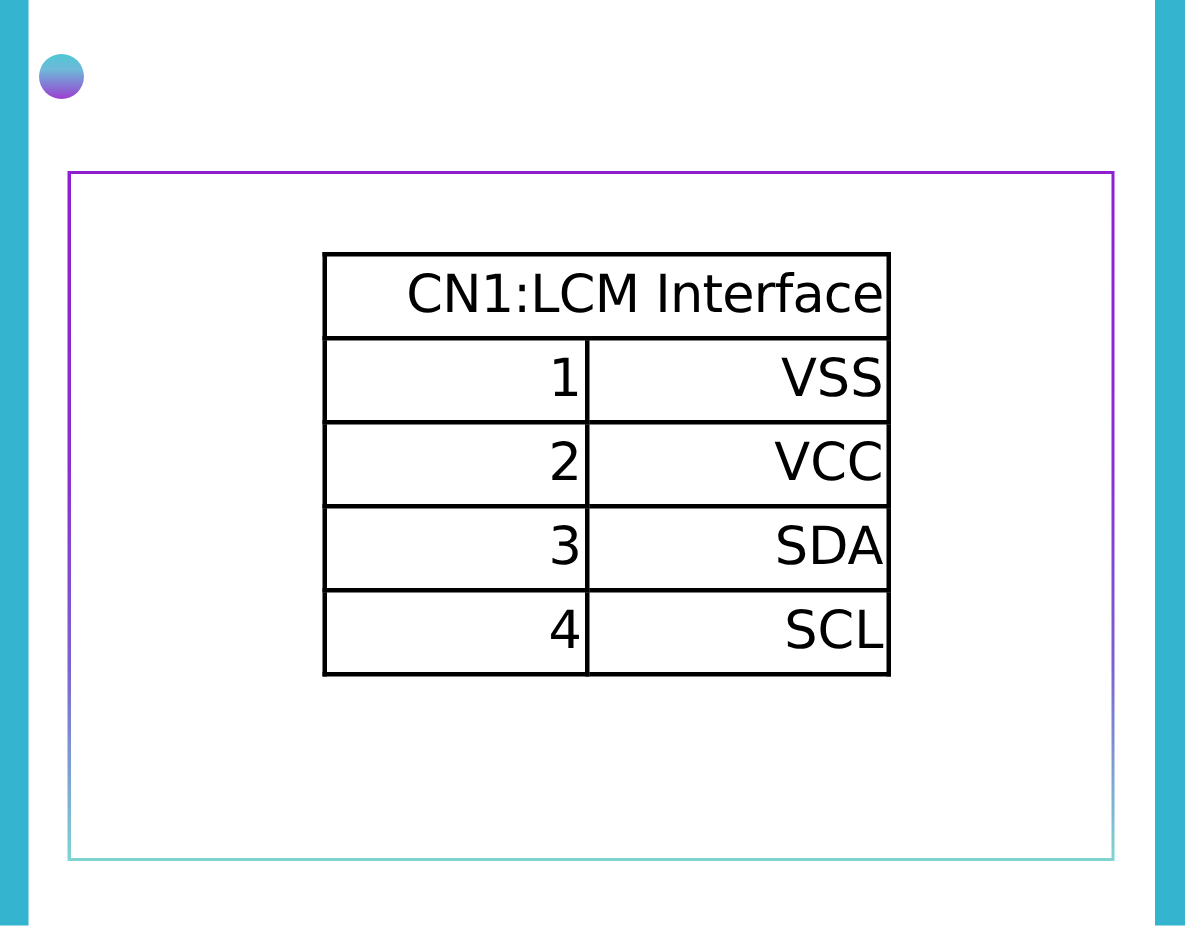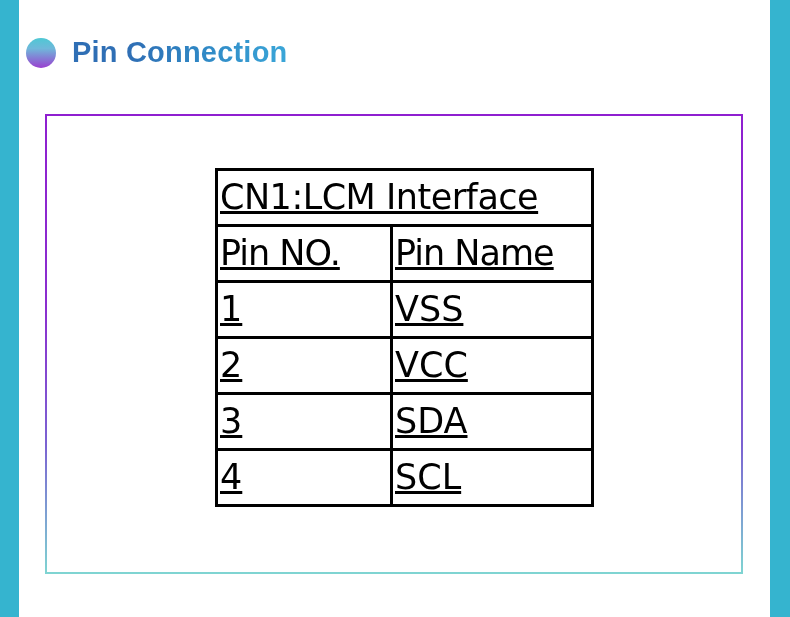--- a/index.html
+++ b/index.html
@@ -77,54 +77,48 @@
     border-collapse: collapse;
     table-layout: fixed;
     background: #ffffff;
   }
   table.pin-table td {
     border: 3px solid #000000;
     font-family: "DejaVu Sans", sans-serif;
     font-size: 35px;
     line-height: 1;
     color: #000000;
-    text-align: left;
+    text-align: right;
     vertical-align: middle;
     height: 53px;
     padding: 0 2px;
     white-space: nowrap;
     overflow: hidden;
-    text-decoration: underline;
   }
   table.pin-table td.col-pin-no  { width: 168px; }
   table.pin-table td.col-pin-name{ width: 194px; }
   table.pin-table td.span-title  { letter-spacing: -0.5px; }
   table.pin-table td.tight       { letter-spacing: -1px; }
 </style>
 </head>
 <body>
 
 <div class="side-strip left"></div>
 <div class="side-strip right"></div>
 
 <div class="title-row">
   <span class="bullet-dot"></span>
-  <span class="title-text">Pin Connection</span>
 </div>
 
 <div class="content-panel">
   <div class="pin-table-wrap">
     <table class="pin-table">
       <tbody>
         <tr>
           <td class="span-title" colspan="2">CN1:LCM  Interface</td>
-        </tr>
-        <tr>
-          <td class="col-pin-no tight">Pin  NO.</td>
-          <td class="col-pin-name tight">Pin  Name</td>
         </tr>
         <tr>
           <td class="col-pin-no">1</td>
           <td class="col-pin-name">VSS</td>
         </tr>
         <tr>
           <td class="col-pin-no">2</td>
           <td class="col-pin-name">VCC</td>
         </tr>
         <tr>

